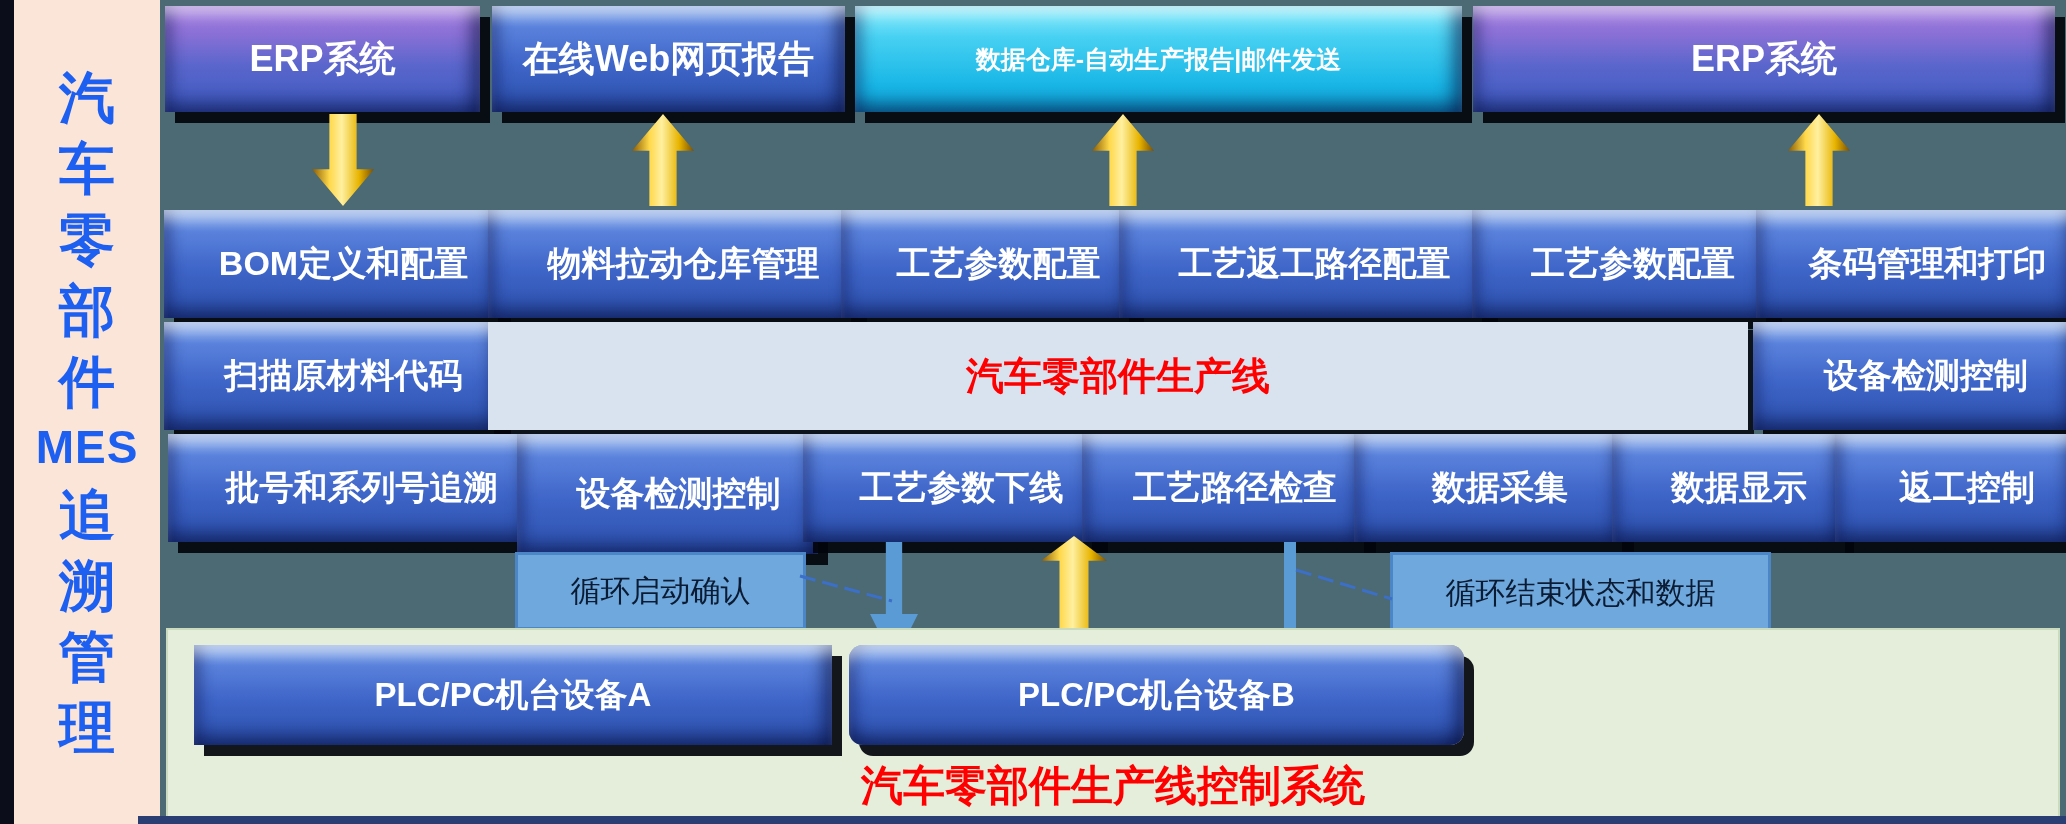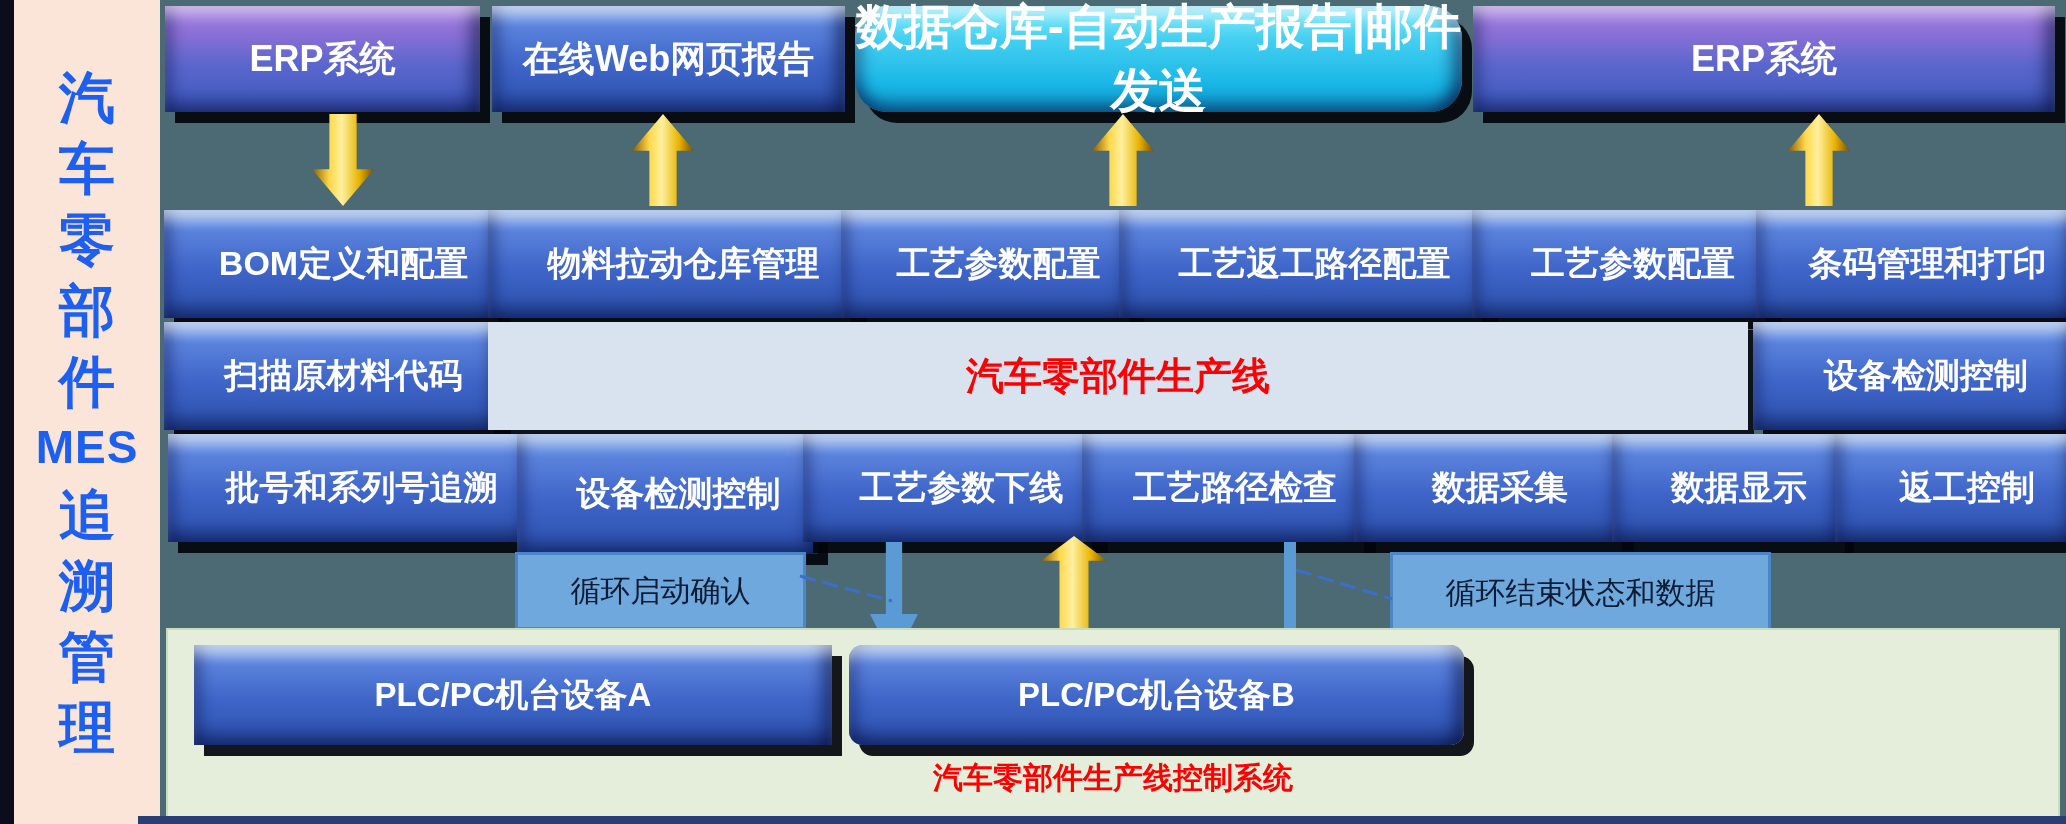--- a/index.html
+++ b/index.html
@@ -28,35 +28,35 @@
     box-shadow:
       inset 0 16px 14px -8px rgba(255,255,255,.55),
       inset 16px 0 14px -8px rgba(12,20,80,.38),
       inset -18px 0 16px -8px rgba(8,14,60,.55),
       inset 0 -18px 16px -8px rgba(8,14,60,.50),
       10px 11px 0 rgba(3,5,12,.93);
   }
   .blue{background:linear-gradient(180deg,#8FB2EE 0%,#5A82DC 20%,#3E65C8 55%,#2C50AC 100%);}
   .purple{background:linear-gradient(180deg,#A87FE0 0%,#8A70D6 26%,#5A66CC 56%,#3C59BE 100%);}
   .cyan{background:linear-gradient(180deg,#8FEDFC 0%,#46D0F2 30%,#18B6E6 75%,#0FA8DC 100%);}
-  .fs36{font-size:36px;} .fs34{font-size:34px;padding-left:22px;} .fs33{font-size:33px;margin-left:14px;} .fs38{font-size:48px;border-radius:32px;}
+  .fs36{font-size:36px;} .fs34{font-size:34px;padding-left:22px;} .fs33{font-size:33px;margin-left:14px;} .fs38{font-size:25px;}
 
   
   .band{
     position:absolute;background:#D9E2EF;display:flex;align-items:center;justify-content:center;
     color:#FF0000;font-size:38px;font-weight:bold;
     box-shadow:6px 8px 0 rgba(3,5,12,.85);
   }
   .green-panel{
     position:absolute;left:166px;top:628px;width:1894px;height:190px;background:#E5EEDB;
     box-shadow:inset 0 0 0 2px #CADBBE;
   }
   .caption{
     position:absolute;left:166px;top:758px;width:1894px;text-align:center;
-    color:#FF0000;font-size:30px;font-weight:bold;
+    color:#FF0000;font-size:42px;font-weight:bold;
   }
 
   
   .tag{
     position:absolute;background:#6FA8DC;border:3px solid #4C86C6;color:#0B1B33;
     display:flex;align-items:center;justify-content:center;font-size:30px;
   }
 
   
   .gold{

